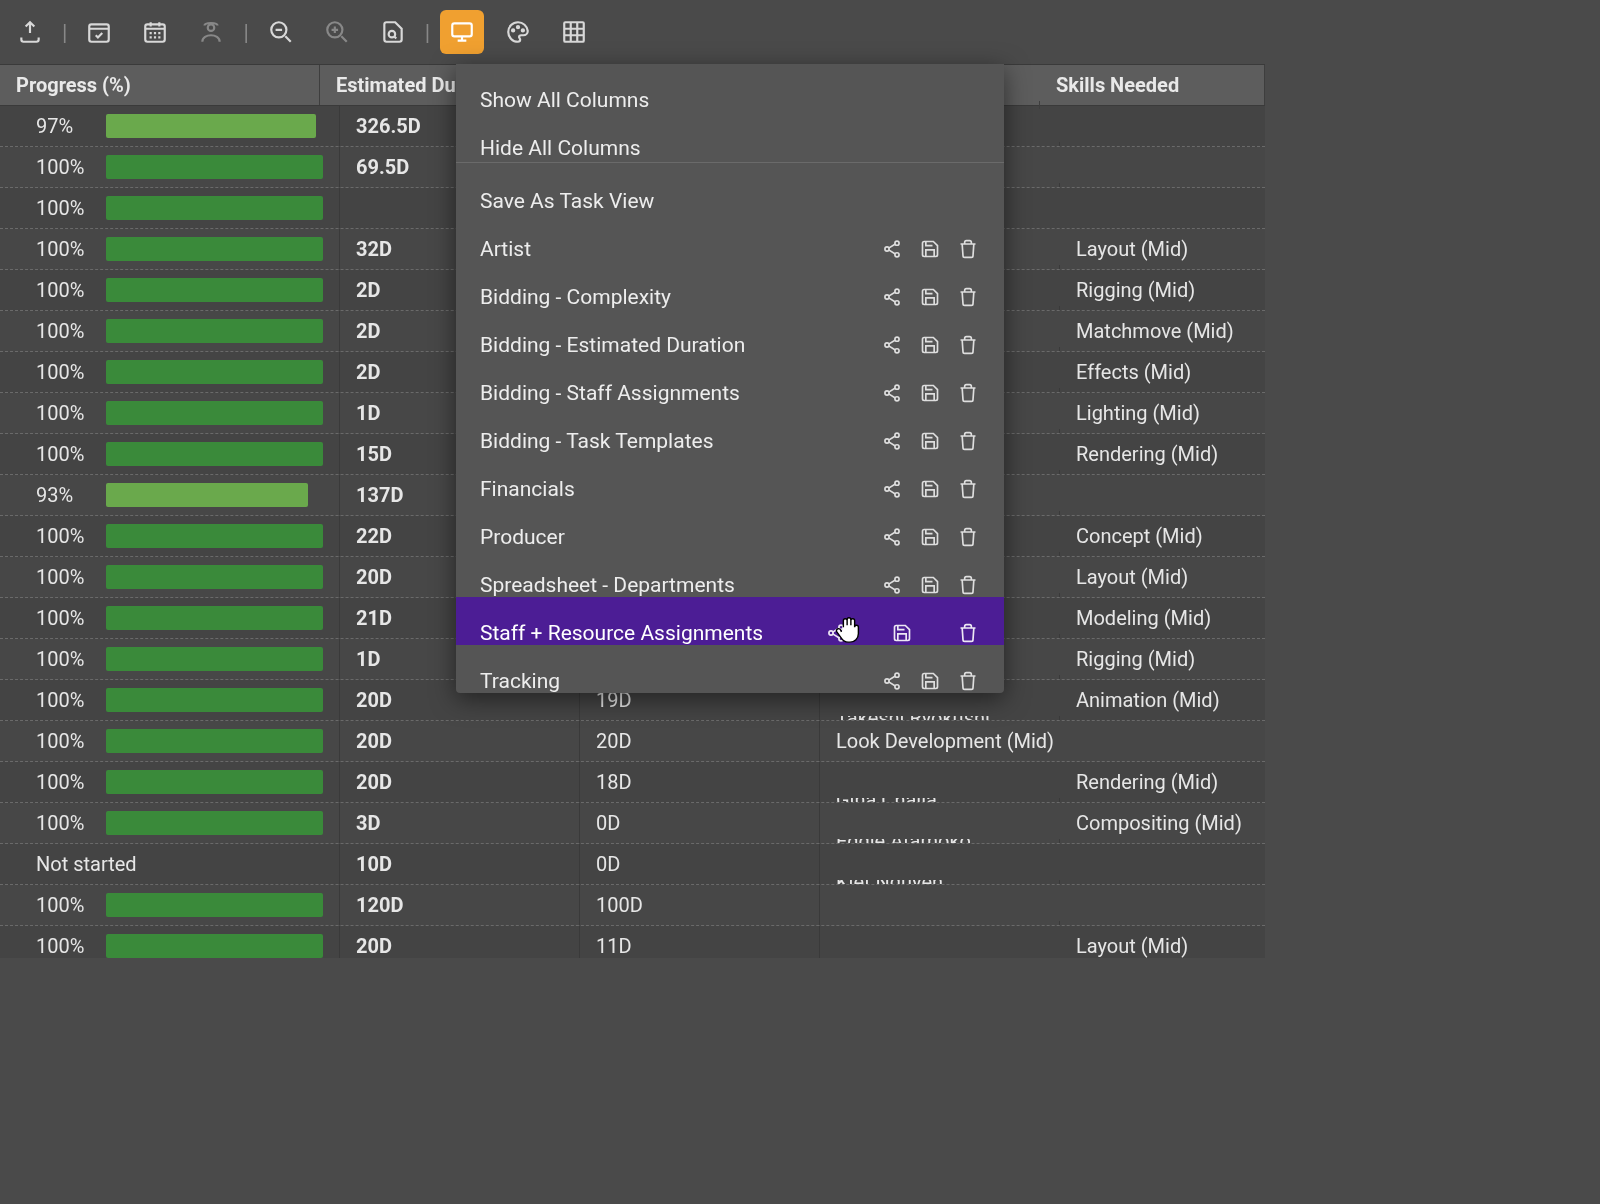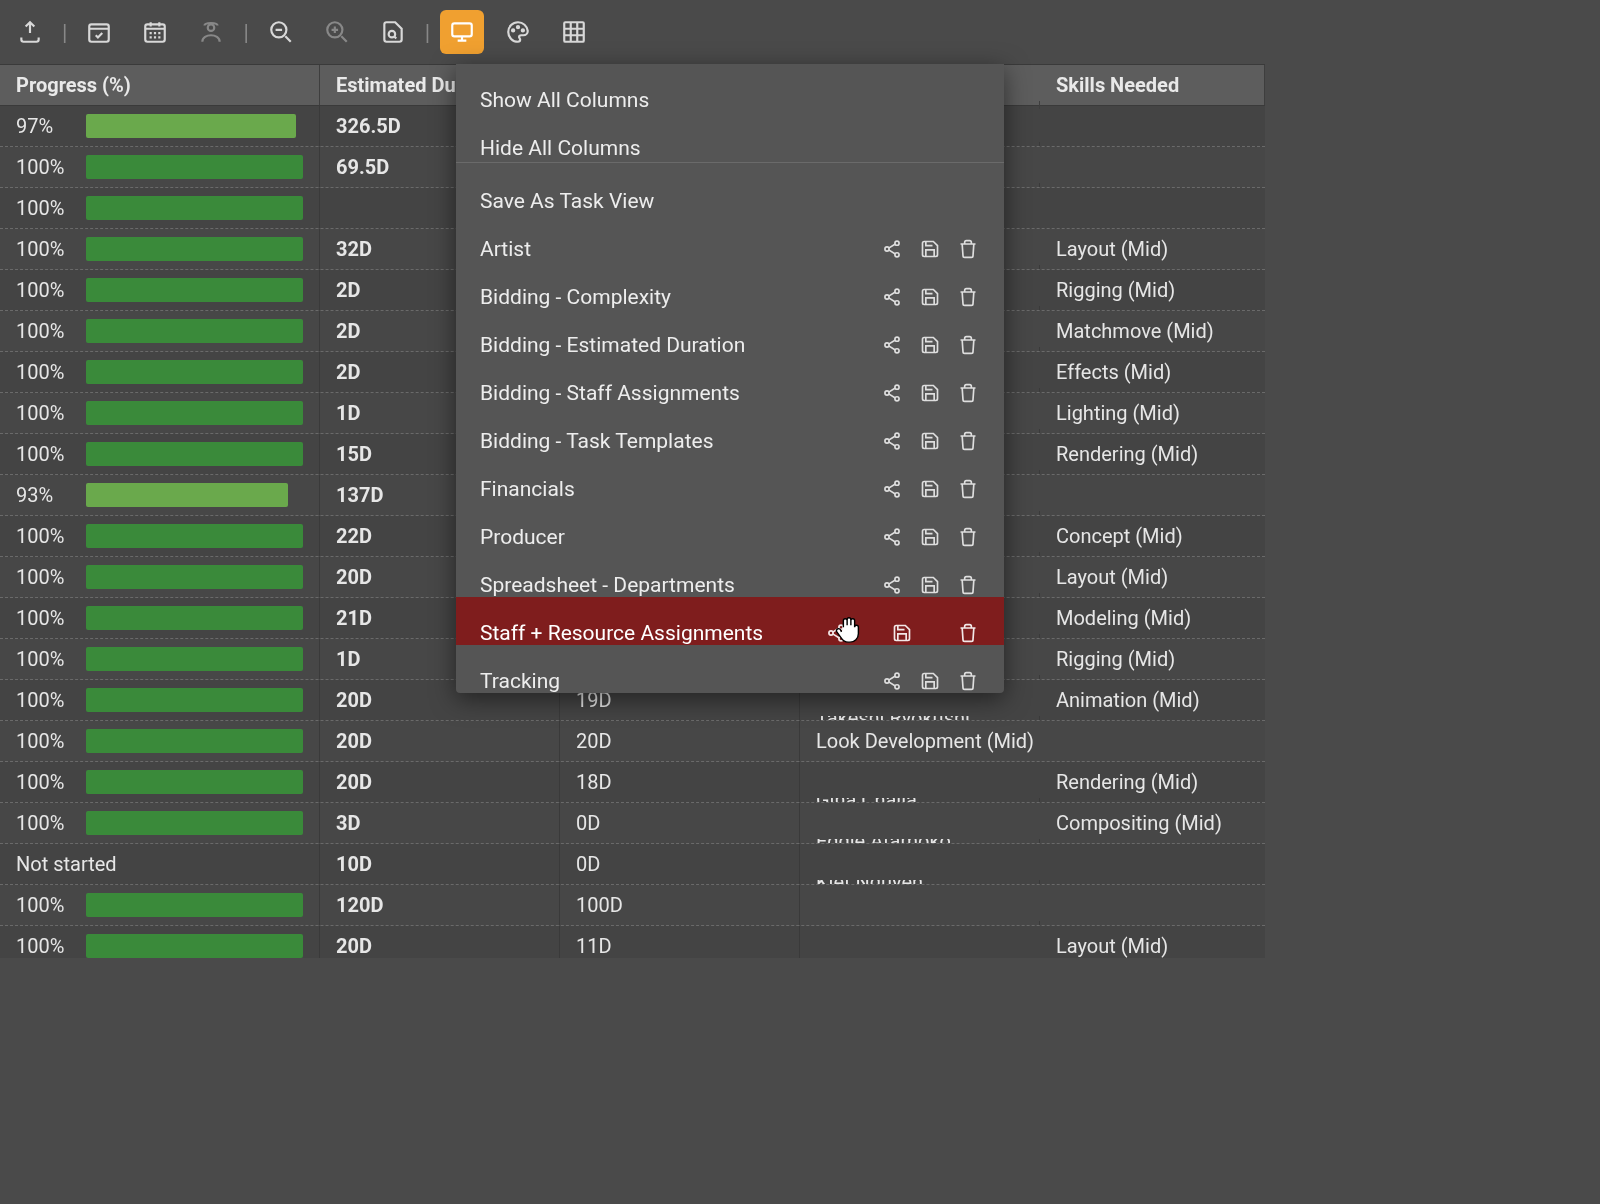--- a/index.html
+++ b/index.html
@@ -63,20 +63,21 @@
   white-space: nowrap;
 }
 
 
 .tbody { }
 .row {
   display: flex;
   height: 41px;
   background: #444444;
   border-bottom: 1px dashed #6a6a6a;
+  padding-left: 20px;
 }
 .row.alt { background: #474747; }
 .cell {
   display: flex;
   align-items: center;
   padding: 0 16px;
   border-right: 1px solid #3a3a3a;
   color: #e6e6e6;
   overflow: hidden;
   white-space: nowrap;
@@ -109,21 +110,21 @@
 .popup .mi {
   display: flex;
   align-items: flex-end;
   height: 48px;
   padding: 0 24px;
   color: #ededed;
   font-size: 21px;
   cursor: pointer;
   gap: 14px;
 }
-.popup .mi.highlight { background: #7f1d1d; color: #fff; gap: 42px; }
+.popup .mi.highlight { background: #4c1d95; color: #fff; gap: 42px; }
 .popup .sep-line { height: 1px; background: #6a6a6a; margin: 2px 0; }
 .popup .mi .label { flex: 1; }
 .popup .mi .act { width: 24px; height: 24px; display:flex;align-items:center;justify-content:center; color: inherit; opacity: 0.9; }
 .popup .mi .act svg { width: 20px; height: 20px; stroke: currentColor; fill: none; stroke-width: 2; }
 
 .cursor-hand {
   position: absolute;
   top: 614px;
   left: 834px;
   z-index: 200;

